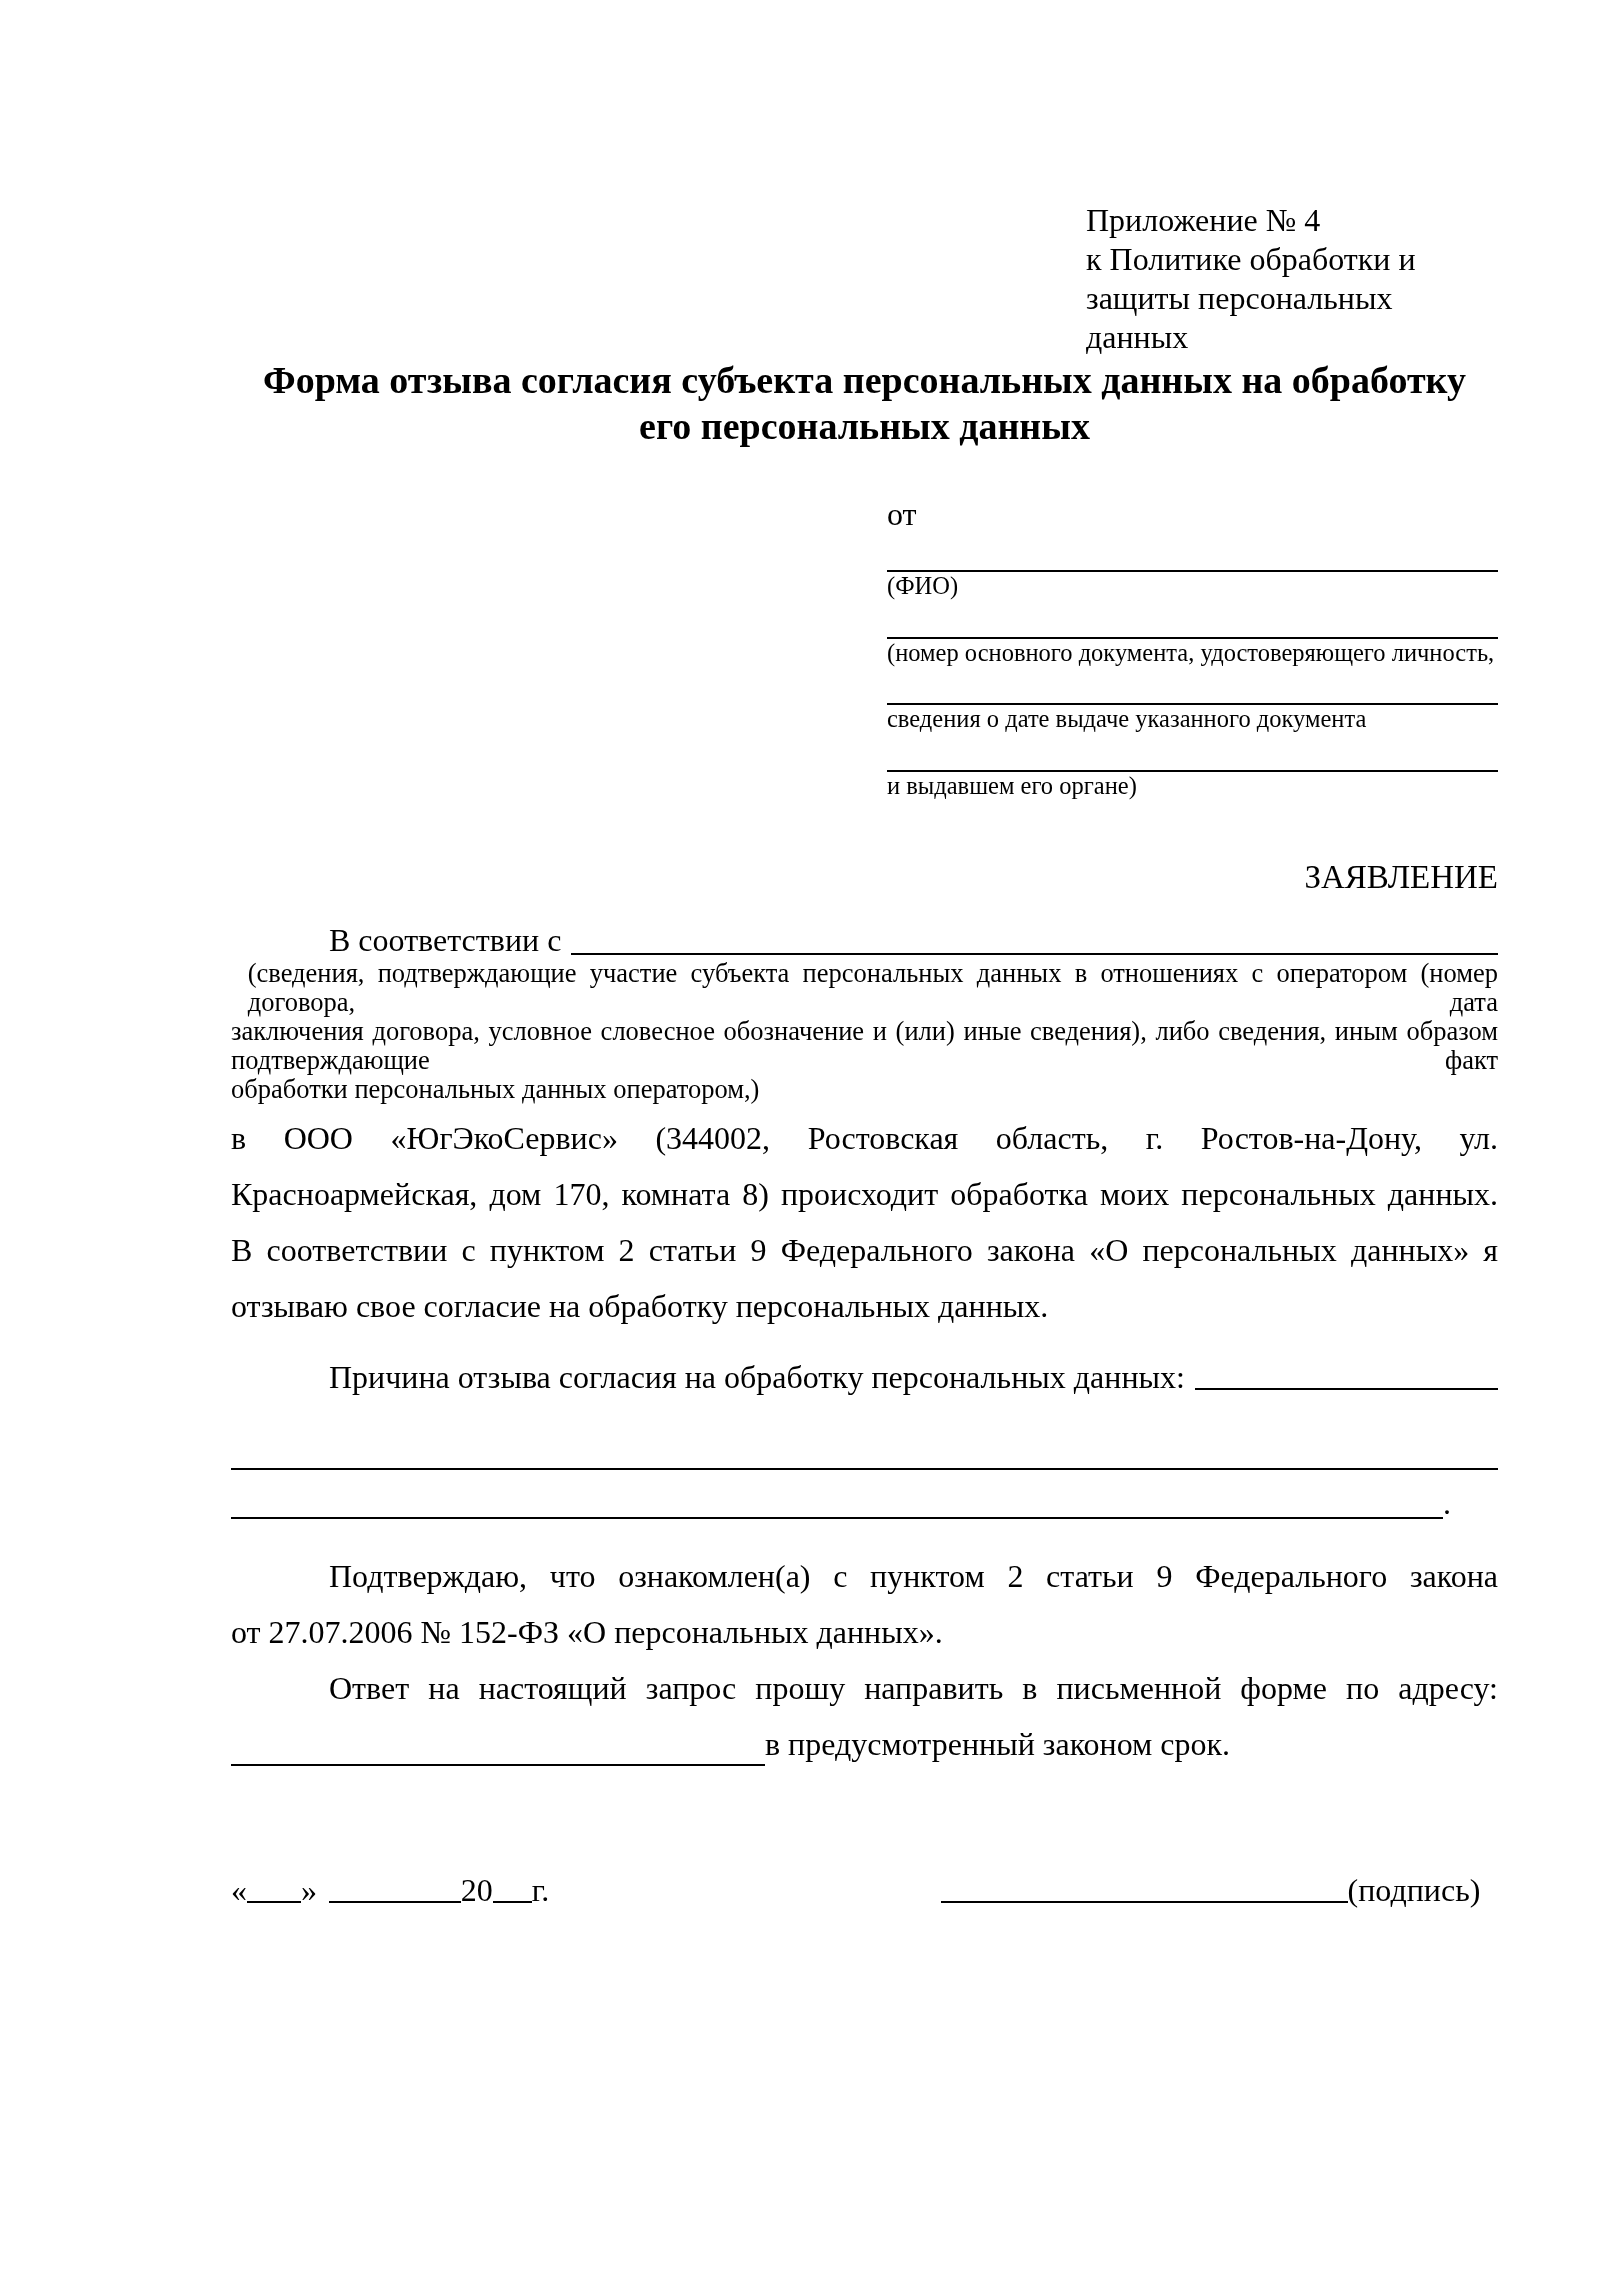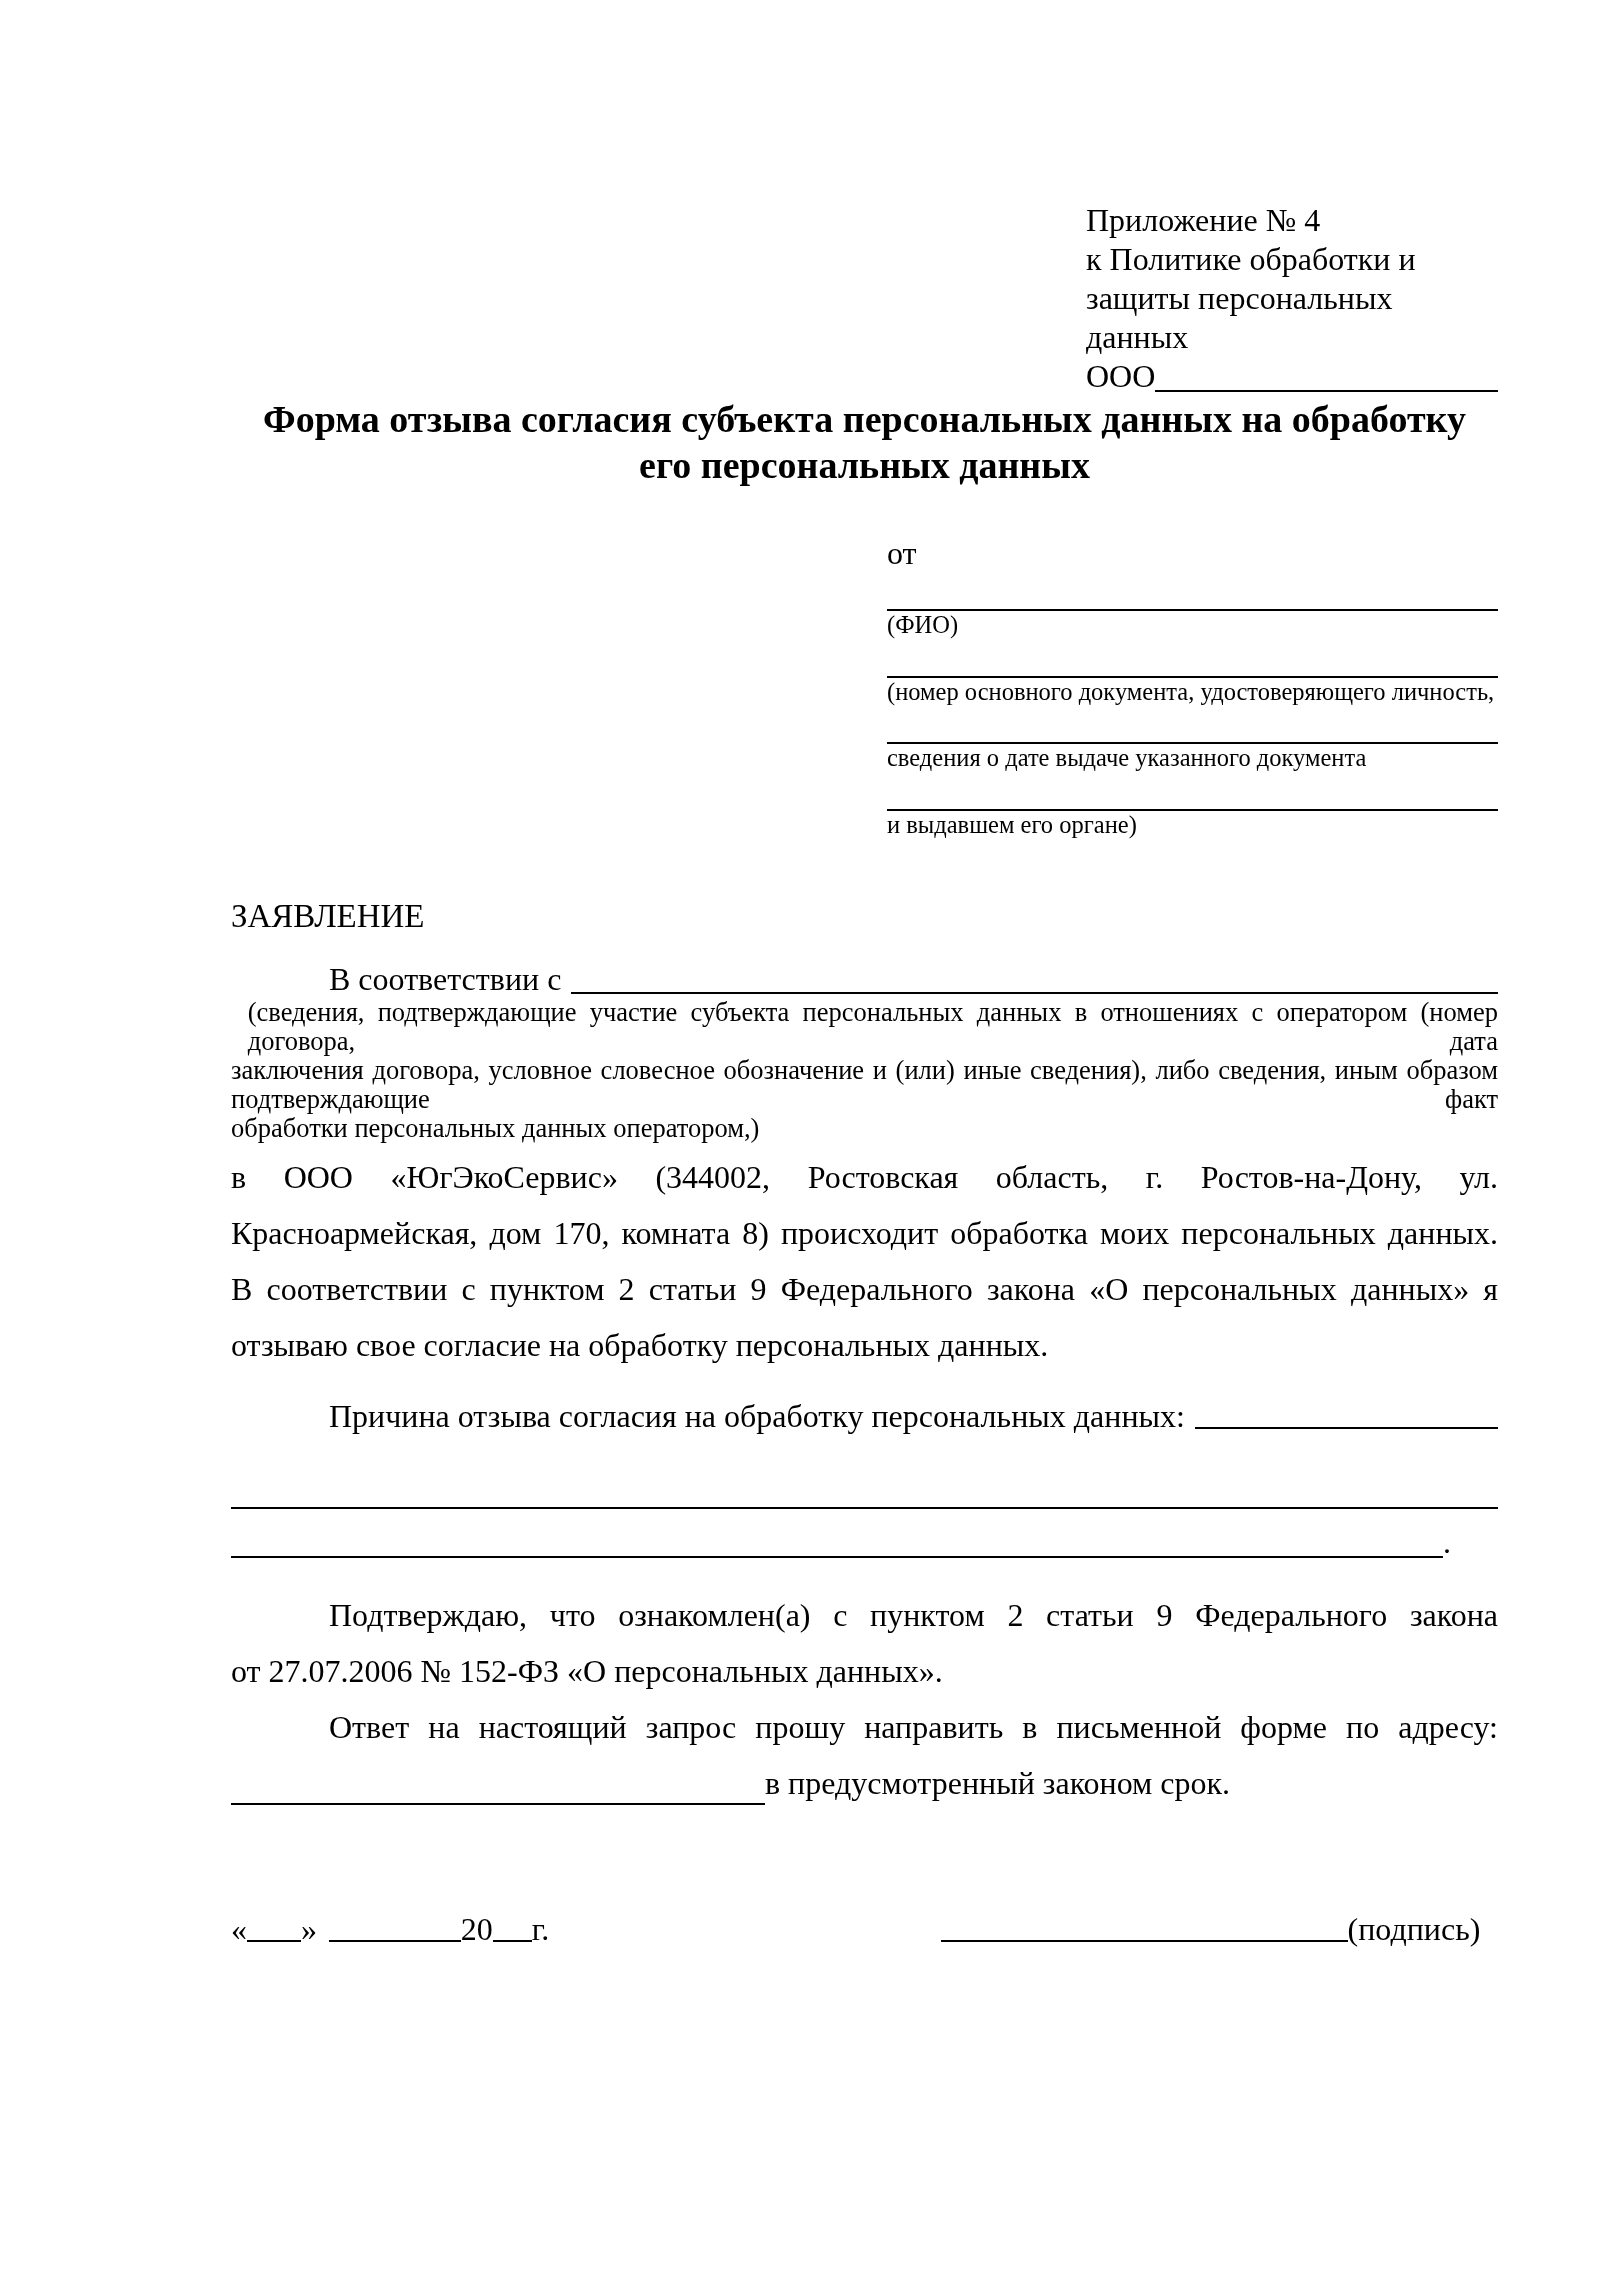--- a/index.html
+++ b/index.html
@@ -46,21 +46,21 @@
   .blankline { height: 23.5px; border-bottom: 2.9px solid #000; }
   .blankline.gap { margin-top: 13.7px; }
   .caption {
     font-size: 24.5px;
     line-height: 27.4px;
     text-align: left;
   }
 
   .statement-heading {
     margin-top: 57px;
-    text-align: left;
+    text-align: right;
     font-size: 33px;
     line-height: 43px;
   }
 
   .intro-row {
     margin-top: 19px;
     padding-left: 98px;
     display: flex;
     align-items: flex-end;
     height: 41px;
@@ -121,24 +121,20 @@
 </style>
 </head>
 <body>
 
 <div class="page">
 
   <div class="appendix">
     <div>Приложение № 4</div>
     <div>к Политике обработки и</div>
     <div>защиты персональных данных</div>
-    <div class="ooo-row">
-      <span>ООО</span>
-        <span class="ul"></span>
-    </div>
   </div>
 
   <div class="doc-title">
     <div>Форма отзыва согласия субъекта персональных данных на обработку</div>
     <div>его персональных данных</div>
   </div>
 
   <div class="addressee">
     <div class="from">от</div>
 

